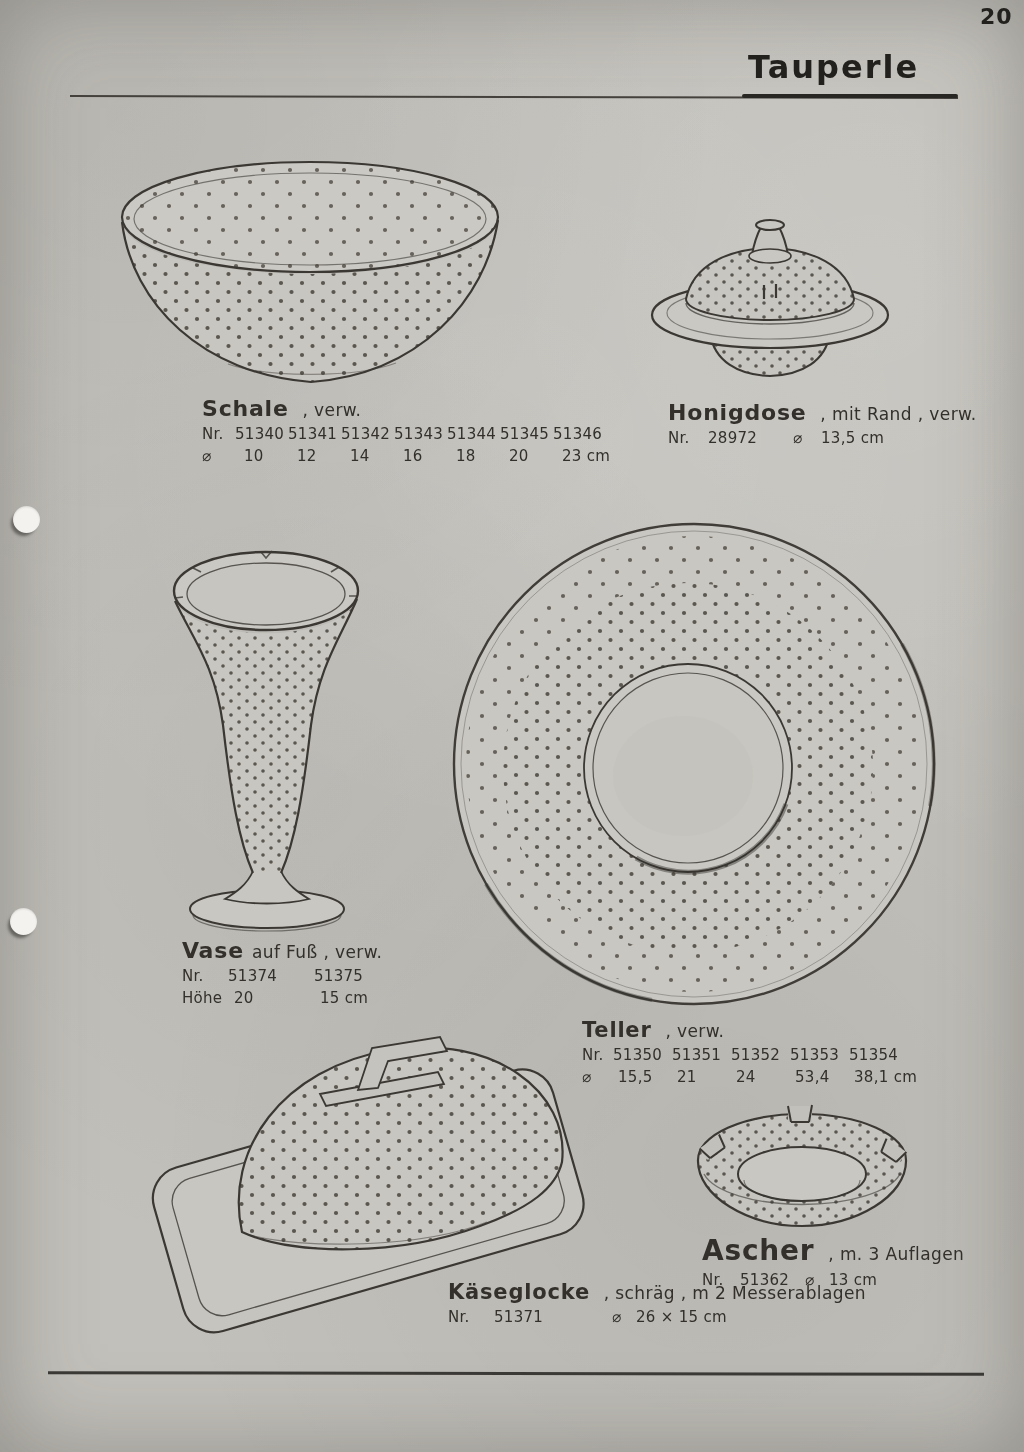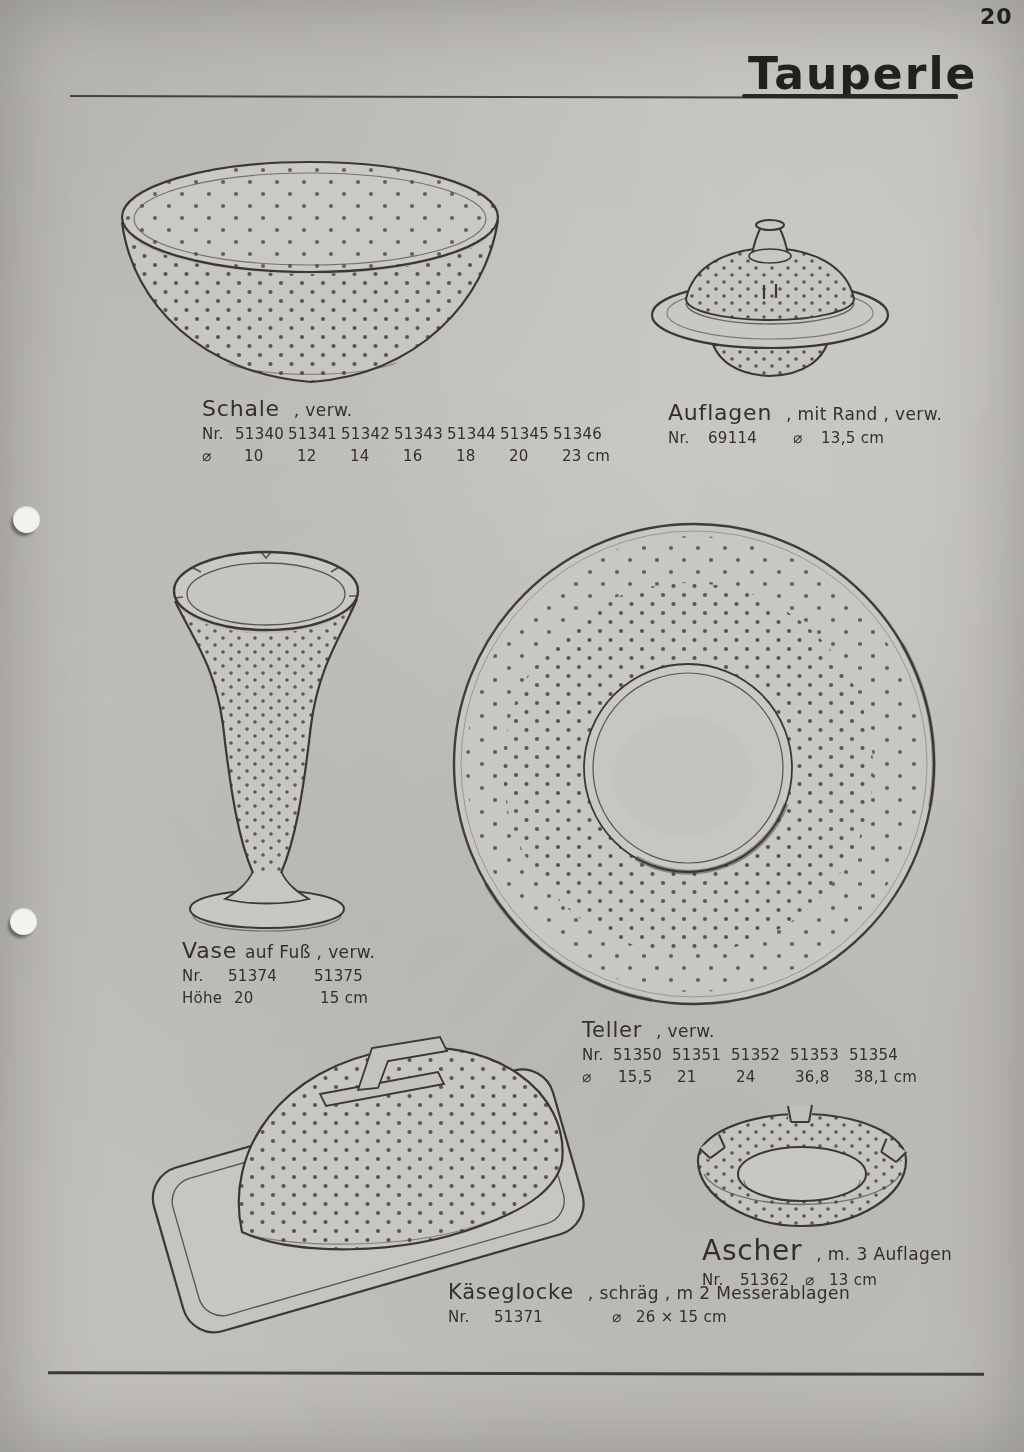--- a/index.html
+++ b/index.html
@@ -21,29 +21,29 @@
     box-shadow: inset 0 0 90px rgba(70,68,62,.38);
     overflow:hidden;
     color:var(--ink);
   }
   .hole{
     position:absolute;width:27px;height:27px;border-radius:50%;
     background:#f3f2ef;
     box-shadow:-3px 4px 3px -1px rgba(45,43,40,.55), inset 0 1px 2px rgba(0,0,0,.12);
   }
   .page-number{position:absolute;left:980px;top:4px;font-size:22px;font-weight:bold;letter-spacing:1px;color:#23211e}
-  .title{position:absolute;left:748px;top:48px;font-size:44px;font-weight:bold;letter-spacing:2px;color:#23211e}
+  .title{position:absolute;left:748px;top:48px;font-size:32px;font-weight:bold;letter-spacing:2px;color:#23211e}
   .rule{position:absolute;background:#44413c;height:2px}
   .rule.head{left:70px;top:96px;width:888px;transform:rotate(.12deg)}
   .rule.head-bold{left:742px;top:94px;width:216px;height:4px;background:#292723;border-radius:2px}
   .rule.footer{left:48px;top:1372px;width:936px;height:2.5px;background:#3b3936;transform:rotate(.1deg)}
 
   .label-block{position:absolute;color:var(--ink)}
   .nameline{white-space:nowrap}
-  .name{font-size:22px;font-weight:normal;letter-spacing:.8px}
+  .name{font-size:22px;font-weight:bold;letter-spacing:.8px}
   .variant{font-size:17px;letter-spacing:.4px;margin-left:8px}
   .row{display:flex;font-size:15px;letter-spacing:.3px;margin-top:4px;white-space:nowrap}
   .lbl{display:inline-block}
   .col{display:inline-block}
 
   #schale-block .lbl{width:33px}
   #schale-block .col{width:53px}
   #schale-block .size{padding-left:9px}
 
   #honigdose-block .lbl{width:40px}
@@ -221,25 +221,25 @@
       <span class="col size">14</span>
       <span class="col size">16</span>
       <span class="col size">18</span>
       <span class="col size">20</span>
       <span class="col size">23 cm</span>
     </div>
   </div>
 
   <div class="label-block" id="honigdose-block" style="left:668px;top:400px">
     <div class="nameline">
-      <span class="name">Auflagen</span><span class="variant"> , mit Rand , verw.</span>
-    </div>
-    <div class="row">
-      <span class="lbl">Nr.</span>
-      <span class="num">69114</span>
+      <span class="name">Honigdose</span><span class="variant"> , mit Rand , verw.</span>
+    </div>
+    <div class="row">
+      <span class="lbl">Nr.</span>
+      <span class="num">28972</span>
       <span class="dia">⌀</span>
       <span class="size">13,5 cm</span>
     </div>
   </div>
 
   <div class="label-block" id="vase-block" style="left:182px;top:938px">
     <div class="nameline">
       <span class="name">Vase</span><span class="variant">auf Fuß , verw.</span>
     </div>
     <div class="row">
@@ -264,21 +264,21 @@
       <span class="col">51351</span>
       <span class="col">51352</span>
       <span class="col">51353</span>
       <span class="col">51354</span>
     </div>
     <div class="row">
       <span class="lbl">⌀</span>
       <span class="col size">15,5</span>
       <span class="col size">21</span>
       <span class="col size">24</span>
-      <span class="col size">36,8</span>
+      <span class="col size">53,4</span>
       <span class="col size">38,1 cm</span>
     </div>
   </div>
 
   <div class="label-block" id="kaeseglocke-block" style="left:448px;top:1280px">
     <div class="nameline">
       <span class="name" style="font-size:21px">Käseglocke</span><span class="variant"> , schräg , m 2 Messerablagen</span>
     </div>
     <div class="row">
       <span class="lbl">Nr.</span>

